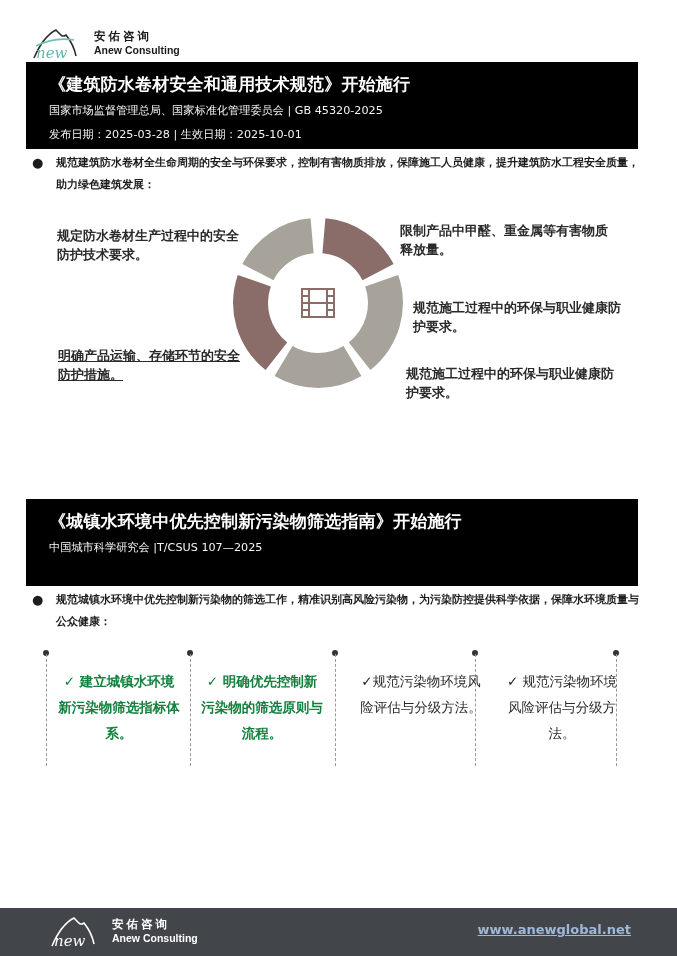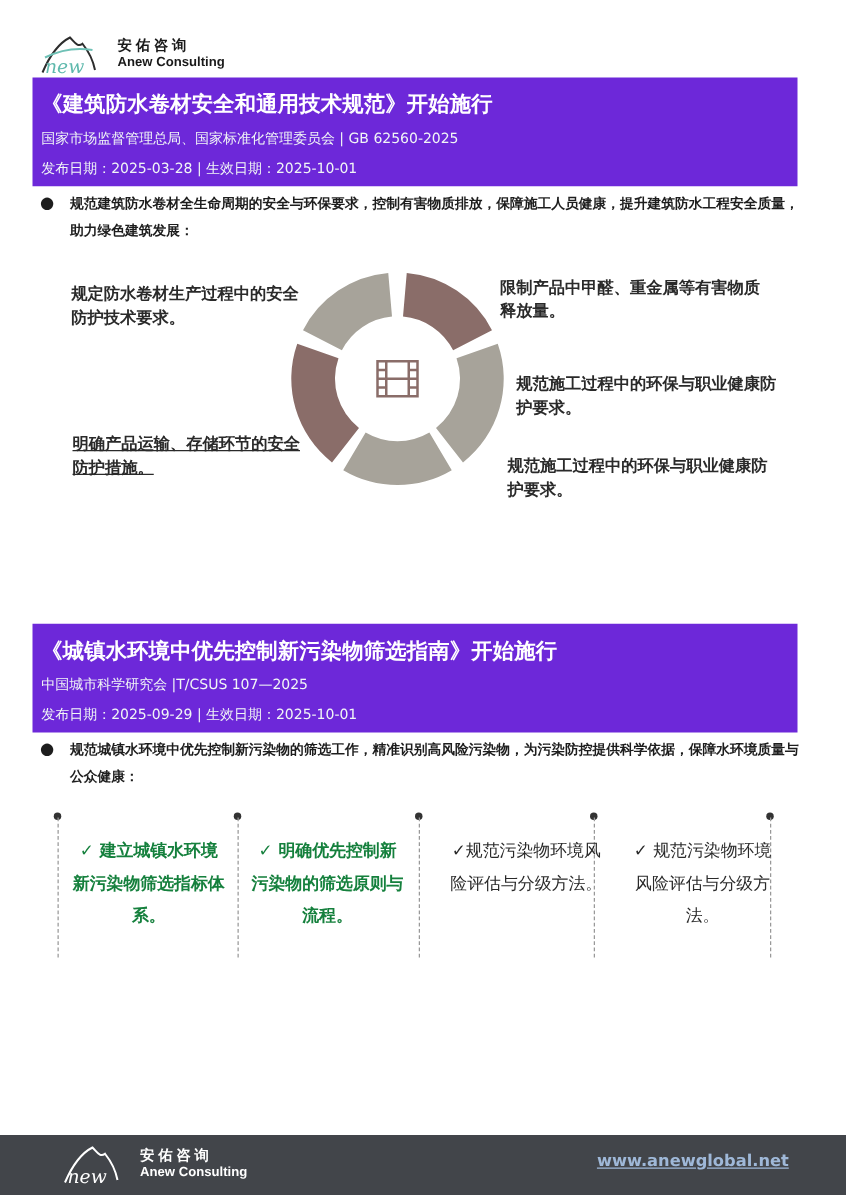--- a/index.html
+++ b/index.html
@@ -9,21 +9,21 @@
   .logo { position: absolute; display: flex; align-items: center; }
   .logo .mark { width: 60px; height: 34px; position: relative; }
   .logo .txt { margin-left: 4px; line-height: 1.15; }
   .logo .cn { font-size: 11.5px; font-weight: bold; letter-spacing: 3px; }
   .logo .en { font-family: "Liberation Sans", sans-serif; font-weight: bold; font-size: 10.5px; }
   #top-logo { left: 30px; top: 26px; }
   #top-logo .cn, #top-logo .en { color: #1a1a1a; }
 
   .header-box {
     position: absolute; left: 26px; width: 612px; height: 87px;
-    background: #6d28d9; color: #fff; padding: 7px 0 0 7px;
+    background: #000000; color: #fff; padding: 7px 0 0 23px;
   }
   .header-box .title { font-size: 17px; font-weight: bold; letter-spacing: 0.2px; height: 30px; line-height: 30px; }
   .header-box .meta { font-size: 11.2px; height: 24px; line-height: 24px; color: #f1f6f6; }
   #box1 { top: 62px; }
   #box2 { top: 499px; }
 
   .bullet-para { position: absolute; left: 32px; width: 610px; display: flex; font-size: 11px; font-weight: bold; line-height: 22px; color: #1d1d1d; }
   .bullet-para .dot { width: 24px; flex: none; font-size: 13px; line-height: 22px; }
   .bullet-para .txt { flex: 1; }
   #bp1 { top: 152px; }
@@ -62,21 +62,21 @@
     </svg>
   </div>
   <div class="txt">
     <div class="cn">安佑咨询</div>
     <div class="en">Anew Consulting</div>
   </div>
 </div>
 
 <div class="header-box" id="box1">
   <div class="title">《建筑防水卷材安全和通用技术规范》开始施行</div>
-  <div class="meta">国家市场监督管理总局、国家标准化管理委员会 | GB 62560-2025</div>
+  <div class="meta">国家市场监督管理总局、国家标准化管理委员会 | GB 45320-2025</div>
   <div class="meta">发布日期：2025-03-28 | 生效日期：2025-10-01</div>
 </div>
 
 <div class="bullet-para" id="bp1">
   <span class="dot">●</span>
   <span class="txt">规范建筑防水卷材全生命周期的安全与环保要求，控制有害物质排放，保障施工人员健康，提升建筑防水工程安全质量，助力绿色建筑发展：</span>
 </div>
 
 <div class="donut">
   <svg width="180" height="180" viewBox="-90 -90 180 180">
@@ -114,21 +114,20 @@
 
 <div class="d-label" id="lbl-0">规定防水卷材生产过程中的安全防护技术要求。</div>
 <div class="d-label" id="lbl-1">限制产品中甲醛、重金属等有害物质释放量。</div>
 <div class="d-label" id="lbl-2">规范施工过程中的环保与职业健康防护要求。</div>
 <div class="d-label" id="lbl-3">规范施工过程中的环保与职业健康防护要求。</div>
 <div class="d-label" id="lbl-4">明确产品运输、存储环节的安全防护措施。</div>
 
 <div class="header-box" id="box2">
   <div class="title">《城镇水环境中优先控制新污染物筛选指南》开始施行</div>
   <div class="meta">中国城市科学研究会 |T/CSUS 107—2025</div>
-  <div class="meta">发布日期：2025-09-29 | 生效日期：2025-10-01</div>
 </div>
 
 <div class="bullet-para" id="bp2">
   <span class="dot">●</span>
   <span class="txt">规范城镇水环境中优先控制新污染物的筛选工作，精准识别高风险污染物，为污染防控提供科学依据，保障水环境质量与公众健康：</span>
 </div>
 
 <div class="timeline">
   <div class="tl-dot" style="left:6px"></div>
   <div class="tl-line" style="left:6px"></div>

